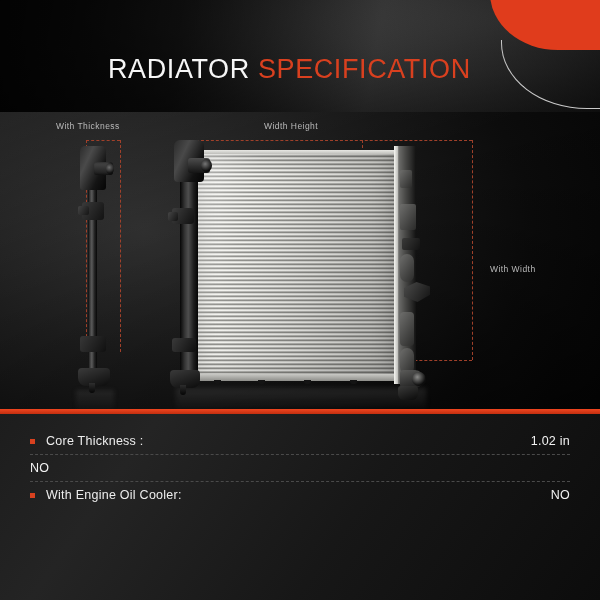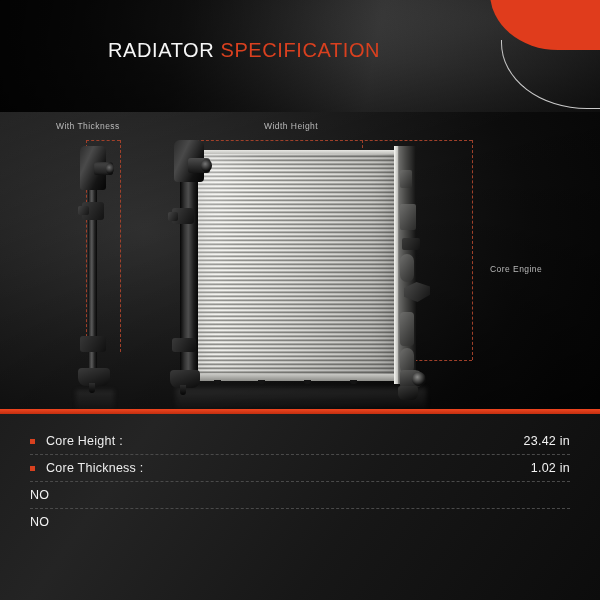--- a/index.html
+++ b/index.html
@@ -36,22 +36,22 @@
   .blob-outline{
     position:absolute;
     right:-30px;top:40px;
     width:128px;height:68px;
     border-left:1px solid #c9c9c9;
     border-bottom:1px solid #c9c9c9;
     border-bottom-left-radius:86px 66px;
     background:transparent;
   }
   .title{
-    position:absolute;left:108px;top:40px;
-    font-size:20px;letter-spacing:.6px;
+    position:absolute;left:108px;top:56px;
+    font-size:27px;letter-spacing:.6px;
     font-weight:400;white-space:nowrap;
     line-height:1;
   }
   .title .t-white{color:#f6f6f6;}
   .title .t-red{color:#d9401f;}
 
   
   .stage{
     position:absolute;left:0;top:112px;width:600px;height:298px;
     background:
@@ -291,21 +291,21 @@
     <div class="blob"></div>
     <div class="blob-outline"></div>
     <div class="title"><span class="t-white">RADIATOR </span><span class="t-red">SPECIFICATION</span></div>
   </div>
 
   <div class="stage">
     <div class="stage-vig"></div>
 
     <div class="dim-label lbl-thickness">With Thickness</div>
     <div class="dim-label lbl-height">Width Height</div>
-    <div class="dim-label lbl-width">Core Engine</div>
+    <div class="dim-label lbl-width">With Width</div>
 
     <div class="dash dash-h" style="left:86px;top:28px;width:34px;"></div>
     <div class="dash dash-v" style="left:86px;top:28px;height:212px;"></div>
     <div class="dash dash-v" style="left:120px;top:28px;height:212px;"></div>
 
     <div class="dash dash-h" style="left:196px;top:28px;width:276px;"></div>
     <div class="dash dash-v" style="left:196px;top:28px;height:220px;"></div>
     <div class="dash dash-h" style="left:196px;top:248px;width:276px;"></div>
 
     <div class="dash dash-v" style="left:472px;top:28px;height:220px;"></div>
@@ -355,39 +355,36 @@
       <div class="tank-r-brkt"></div>
       <div class="tank-r-outlet"></div>
       <div class="tank-r-foot"></div>
     </div>
   </div>
 
   <div class="divider"></div>
 
   <div class="specs">
 
-    <div class="spec-row">
-      <div class="spec-left">
-        <span class="bullet"></span>
-        <span class="spec-label">Core Height :</span>
-      </div>
-      <span class="spec-value">23.42 in</span>
-    </div>
 
 
     <div class="spec-row">
       <div class="spec-left">
         <span class="bullet"></span>
         <span class="spec-label">Core Thickness :</span>
       </div>
       <span class="spec-value">1.02 in</span>
     </div>
 
     <div class="spec-row">
       <span class="spec-value">NO</span>
     </div>
 
     <div class="spec-row">
+      <div class="spec-left">
+        <span class="bullet"></span>
+        <span class="spec-label">With Engine Oil Cooler:</span>
+      </div>
       <span class="spec-value">NO</span>
     </div>
 
   </div>
 </div>
 
 </body></html>

